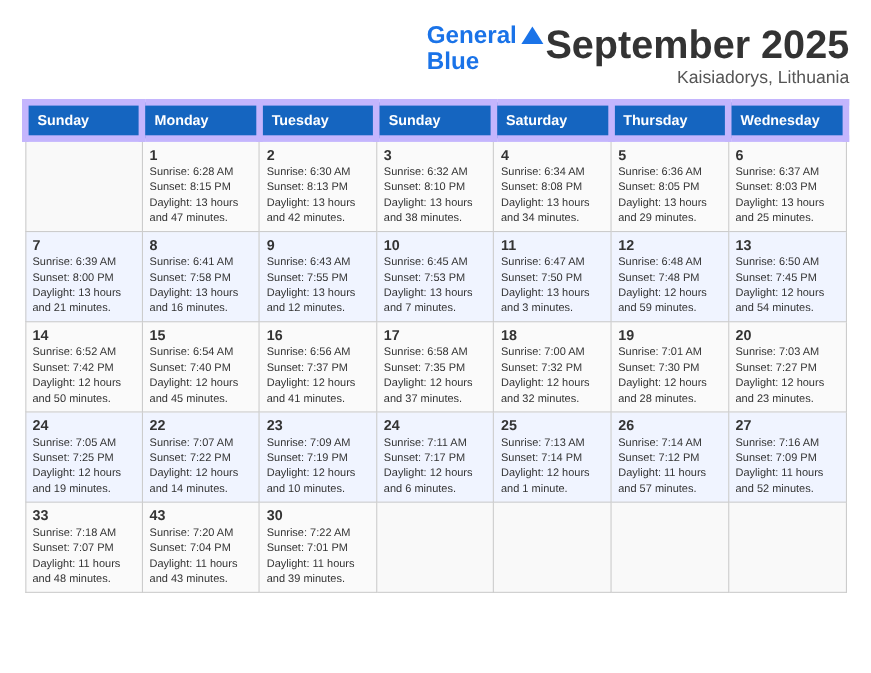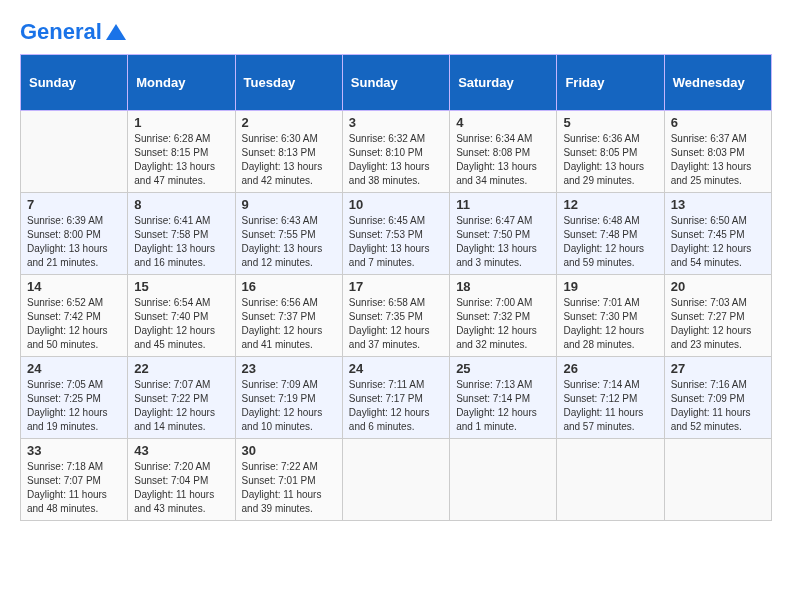--- a/index.html
+++ b/index.html
@@ -5,21 +5,21 @@
     * { box-sizing: border-box; margin: 0; padding: 0; }
     body {
       font-family: Arial, sans-serif;
       background: #fff;
       width: 792px;
       min-height: 612px;
       padding: 20px;
     }
     .header {
       display: flex;
-      justify-content: space-between;
+      justify-content: flex-end;
       align-items: flex-start;
       margin-bottom: 10px;
     }
     .logo {
       display: flex;
       align-items: center;
     }
     .logo-text {
       font-size: 22px;
       font-weight: bold;
@@ -46,25 +46,25 @@
       font-size: 16px;
       color: #555;
     }
     table {
       width: 100%;
       border-collapse: collapse;
     }
     thead th {
       background-color: #1565c0;
       color: #fff;
-      padding: 20px 8px;
+      padding: 6px 8px;
       font-size: 13px;
       font-weight: bold;
       text-align: left;
-      border: 1px solid #c4b5fd;
+      border: 6px solid #c4b5fd;
     }
     tbody td {
       border: 1px solid #ccc;
       vertical-align: top;
       padding: 4px 6px;
       width: 107px;
       min-height: 80px;
       font-size: 10.5px;
       color: #333;
     }
@@ -88,33 +88,38 @@
 
 <div class="header">
   <div class="logo">
     <div>
       <div style="display:flex;align-items:center;">
         <span class="logo-text"><span>General</span></span>
         <svg class="logo-icon" viewBox="0 0 24 24">
           <polygon points="12,4 22,20 2,20" fill="#1a73e8"></polygon>
         </svg>
       </div>
+      <div class="logo-text" style="color:#1a73e8;">Blue</div>
     </div>
+  </div>
+  <div class="title-block">
+    <div class="month-title">September 2025</div>
+    <div class="subtitle">Kaisiadorys, Lithuania</div>
   </div>
 </div>
 
 <table>
   <thead>
     <tr id="days-header">
         <th>Sunday</th>
         <th>Monday</th>
         <th>Tuesday</th>
         <th>Sunday</th>
         <th>Saturday</th>
-        <th>Friday</th>
+        <th>Thursday</th>
         <th>Wednesday</th>
       </tr>
   </thead>
   <tbody id="calendar-body">
       <tr>
         <td class="empty"></td>
         <td>
           <div class="day-num">1</div>
           <div class="day-info">Sunrise: 6:28 AM<br>Sunset: 8:15 PM<br>Daylight: 13 hours<br>and 47 minutes.</div>
         </td>

